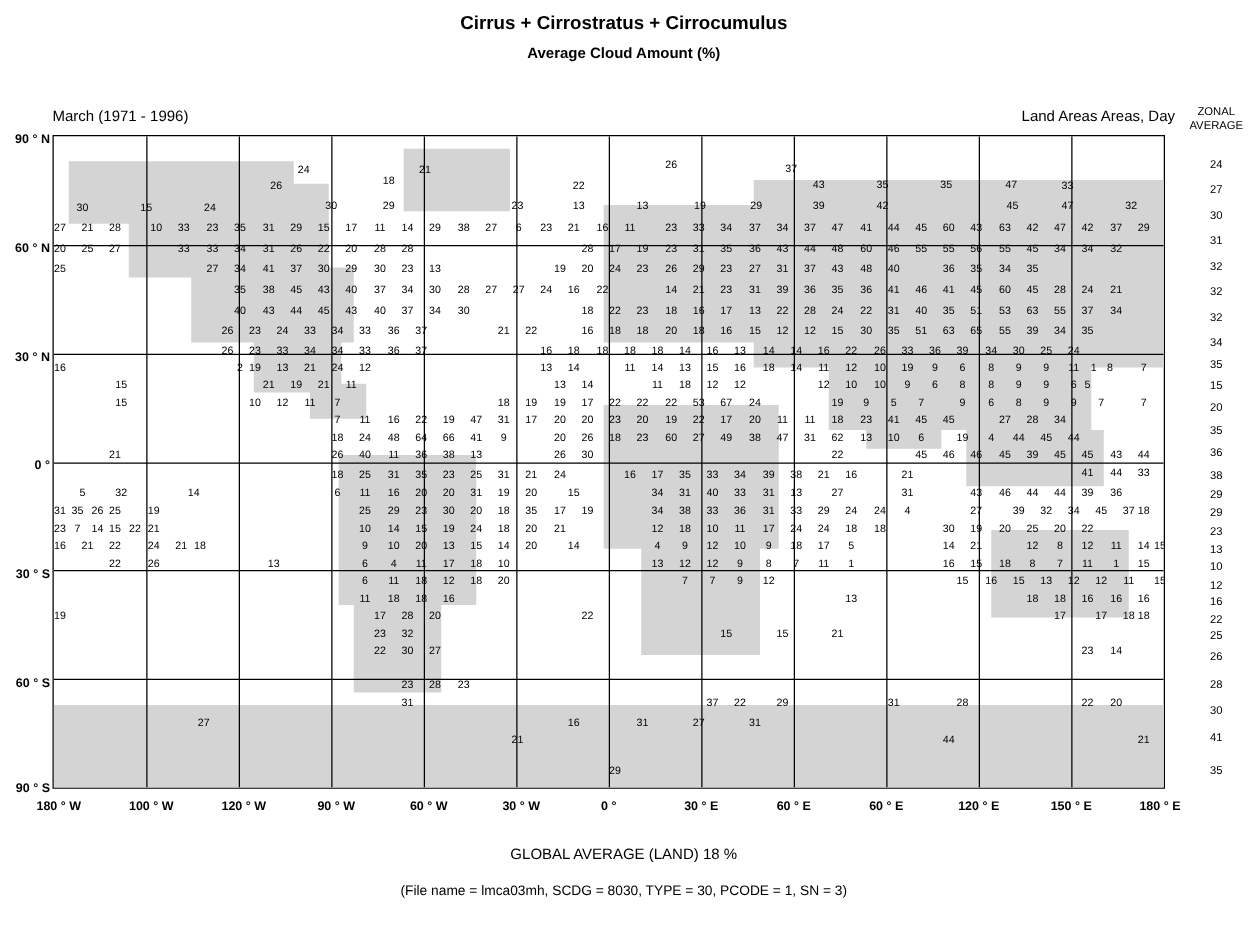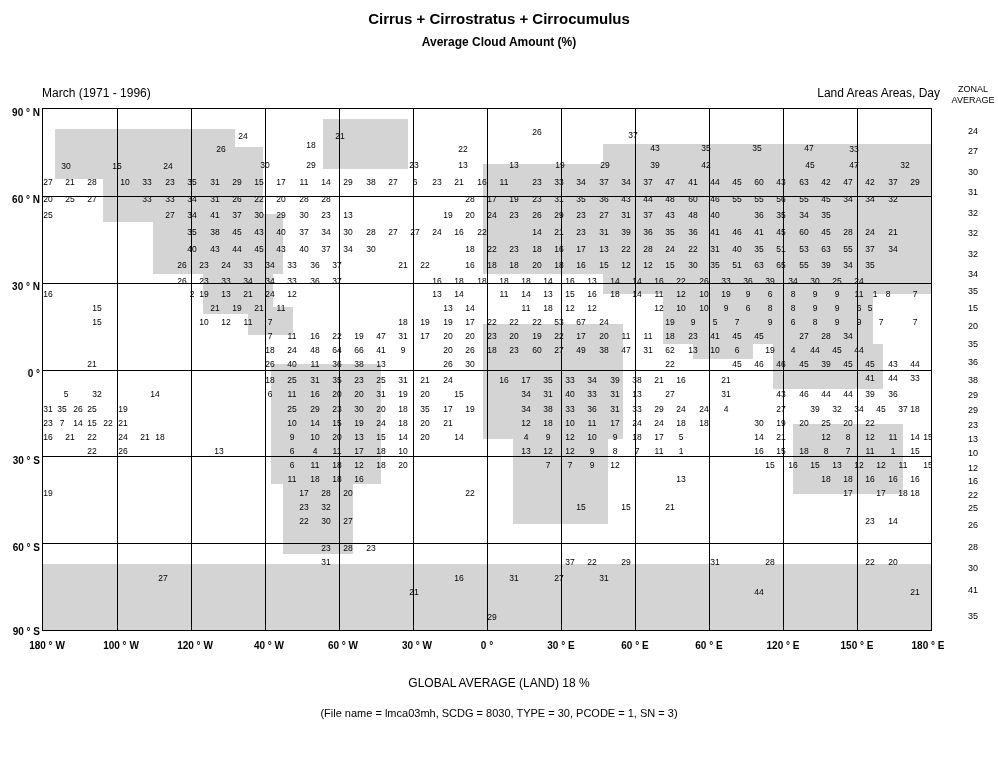--- a/index.html
+++ b/index.html
@@ -810,21 +810,21 @@
 <div class="ylabel" style="top:199px;">60 ° N</div>
 <div class="ylabel" style="top:286px;">30 ° N</div>
 <div class="ylabel" style="top:373px;">0 °</div>
 <div class="ylabel" style="top:460px;">30 ° S</div>
 <div class="ylabel" style="top:547px;">60 ° S</div>
 <div class="ylabel" style="top:631px;">90 ° S</div>
 
 <div class="xlabel" style="left:47px;">180 ° W</div>
 <div class="xlabel" style="left:121px;">100 ° W</div>
 <div class="xlabel" style="left:195px;">120 ° W</div>
-<div class="xlabel" style="left:269px;">40 ° W</div>
+<div class="xlabel" style="left:269px;">90 ° W</div>
 <div class="xlabel" style="left:343px;">60 ° W</div>
 <div class="xlabel" style="left:417px;">30 ° W</div>
 <div class="xlabel" style="left:487px;">0 °</div>
 <div class="xlabel" style="left:561px;">30 ° E</div>
 <div class="xlabel" style="left:635px;">60 ° E</div>
 <div class="xlabel" style="left:709px;">60 ° E</div>
 <div class="xlabel" style="left:783px;">120 ° E</div>
 <div class="xlabel" style="left:857px;">150 ° E</div>
 <div class="xlabel" style="left:928px;">180 ° E</div>
 

